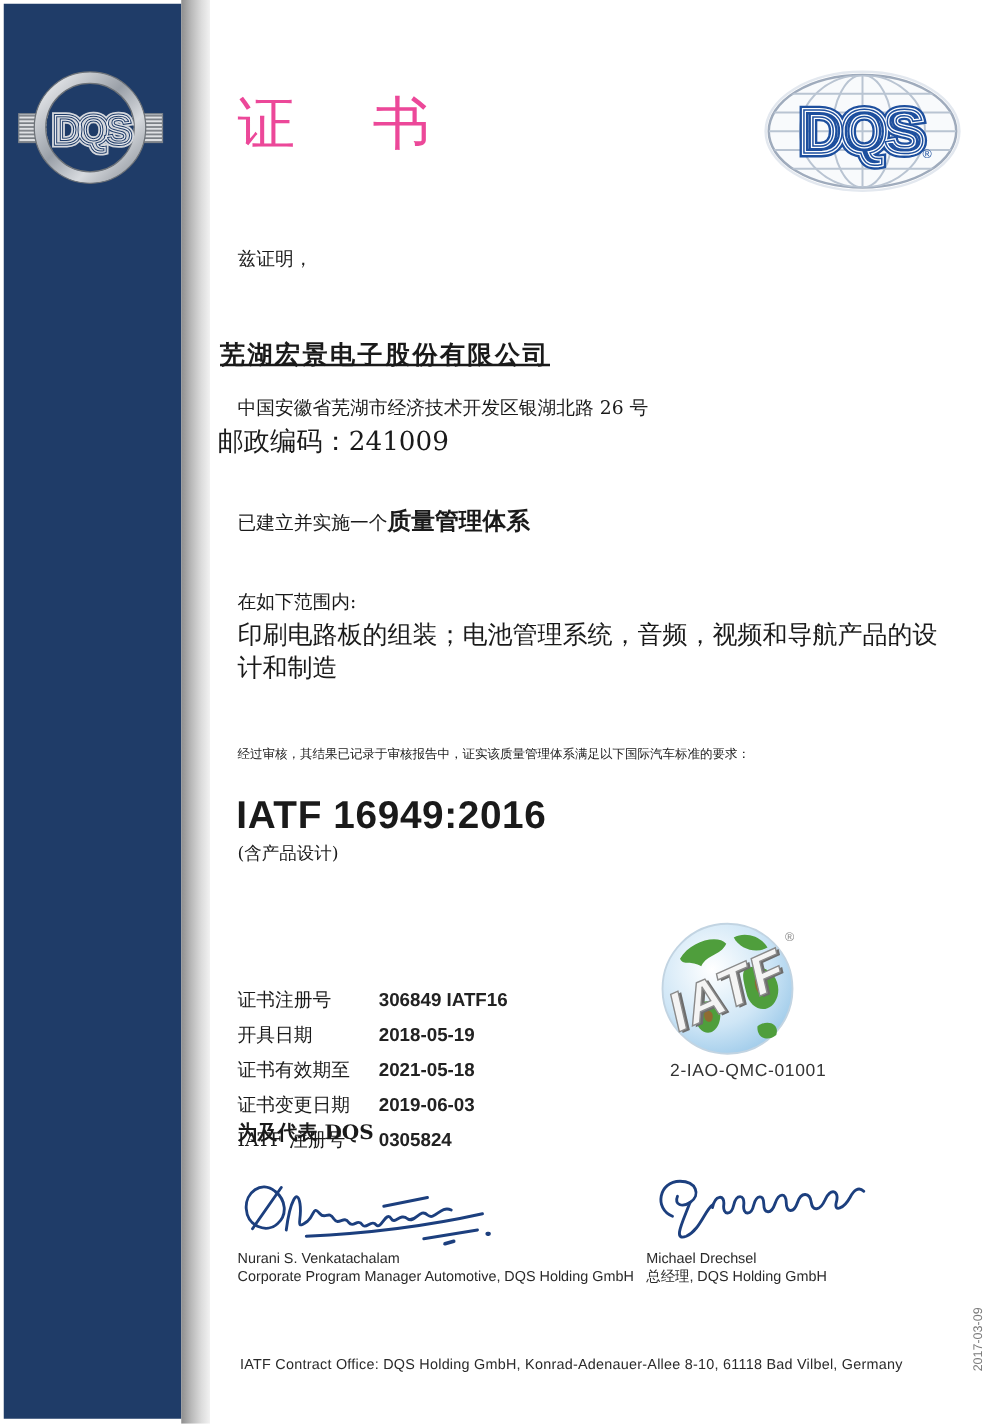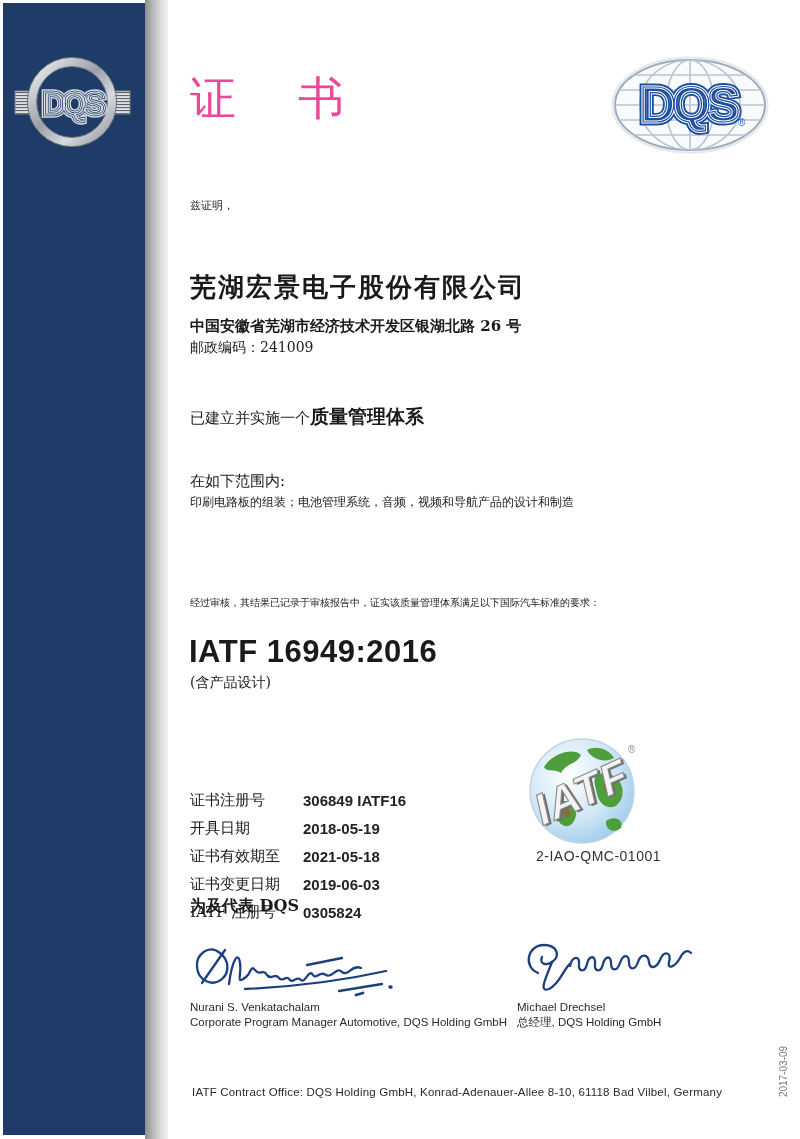--- a/index.html
+++ b/index.html
@@ -16,29 +16,29 @@
   .strip{left:145px;top:0;width:23px;height:1139px;
     background:linear-gradient(to right,#8e8e8e 0%,#b9b9b9 35%,#dcdcdc 70%,#f2f2f2 100%);}
   .medallion{left:13px;top:55px;}
 
   
   .page-title{left:190px;top:72px;font-size:46px;line-height:52px;color:#ec4899;}
   .page-title .gap{display:inline-block;width:62px;}
 
   .dqs-globe{left:610px;top:54px;}
 
-  .intro{left:190px;top:198px;font-size:11px;}
-  .company-name{left:190px;top:270px;font-size:26px;font-weight:bold;letter-spacing:2px;}
-  .company-address{left:190px;top:317px;font-size:15px;font-weight:bold;}
-  .company-postal{left:190px;top:339px;font-size:14px;text-align:center;}
+  .intro{left:190px;top:198px;font-size:15px;}
+  .company-name{left:176px;top:270px;font-size:20px;font-weight:bold;letter-spacing:2px;text-decoration:underline;}
+  .company-address{left:190px;top:317px;font-size:15px;}
+  .company-postal{left:174px;top:339px;font-size:21px;text-align:center;}
 
   .establish{left:190px;top:404px;font-size:15px;}
   .establish b{font-size:19px;font-weight:bold;}
   .scope-label{left:190px;top:472px;font-size:15px;}
-  .scope-text{left:190px;top:494px;font-size:12px;width:560px;}
+  .scope-text{left:190px;top:494px;font-size:20px;width:560px;}
 
   .audit{left:190px;top:596px;font-size:10px;width:560px;}
   .standard-name{left:189px;top:634px;font-size:31px;font-weight:bold;font-family:"Liberation Sans",sans-serif;letter-spacing:0.5px;}
   .standard-note{left:190px;top:674px;font-size:14px;}
 
   .details{left:190px;top:746px;width:300px;font-size:15px;margin-top:40px;}
   .details .row{display:flex;height:28px;align-items:center;}
   .details .lbl{width:113px;}
   .details .val{font-family:"Liberation Sans",sans-serif;font-weight:bold;font-size:15px;color:#222;}
 

